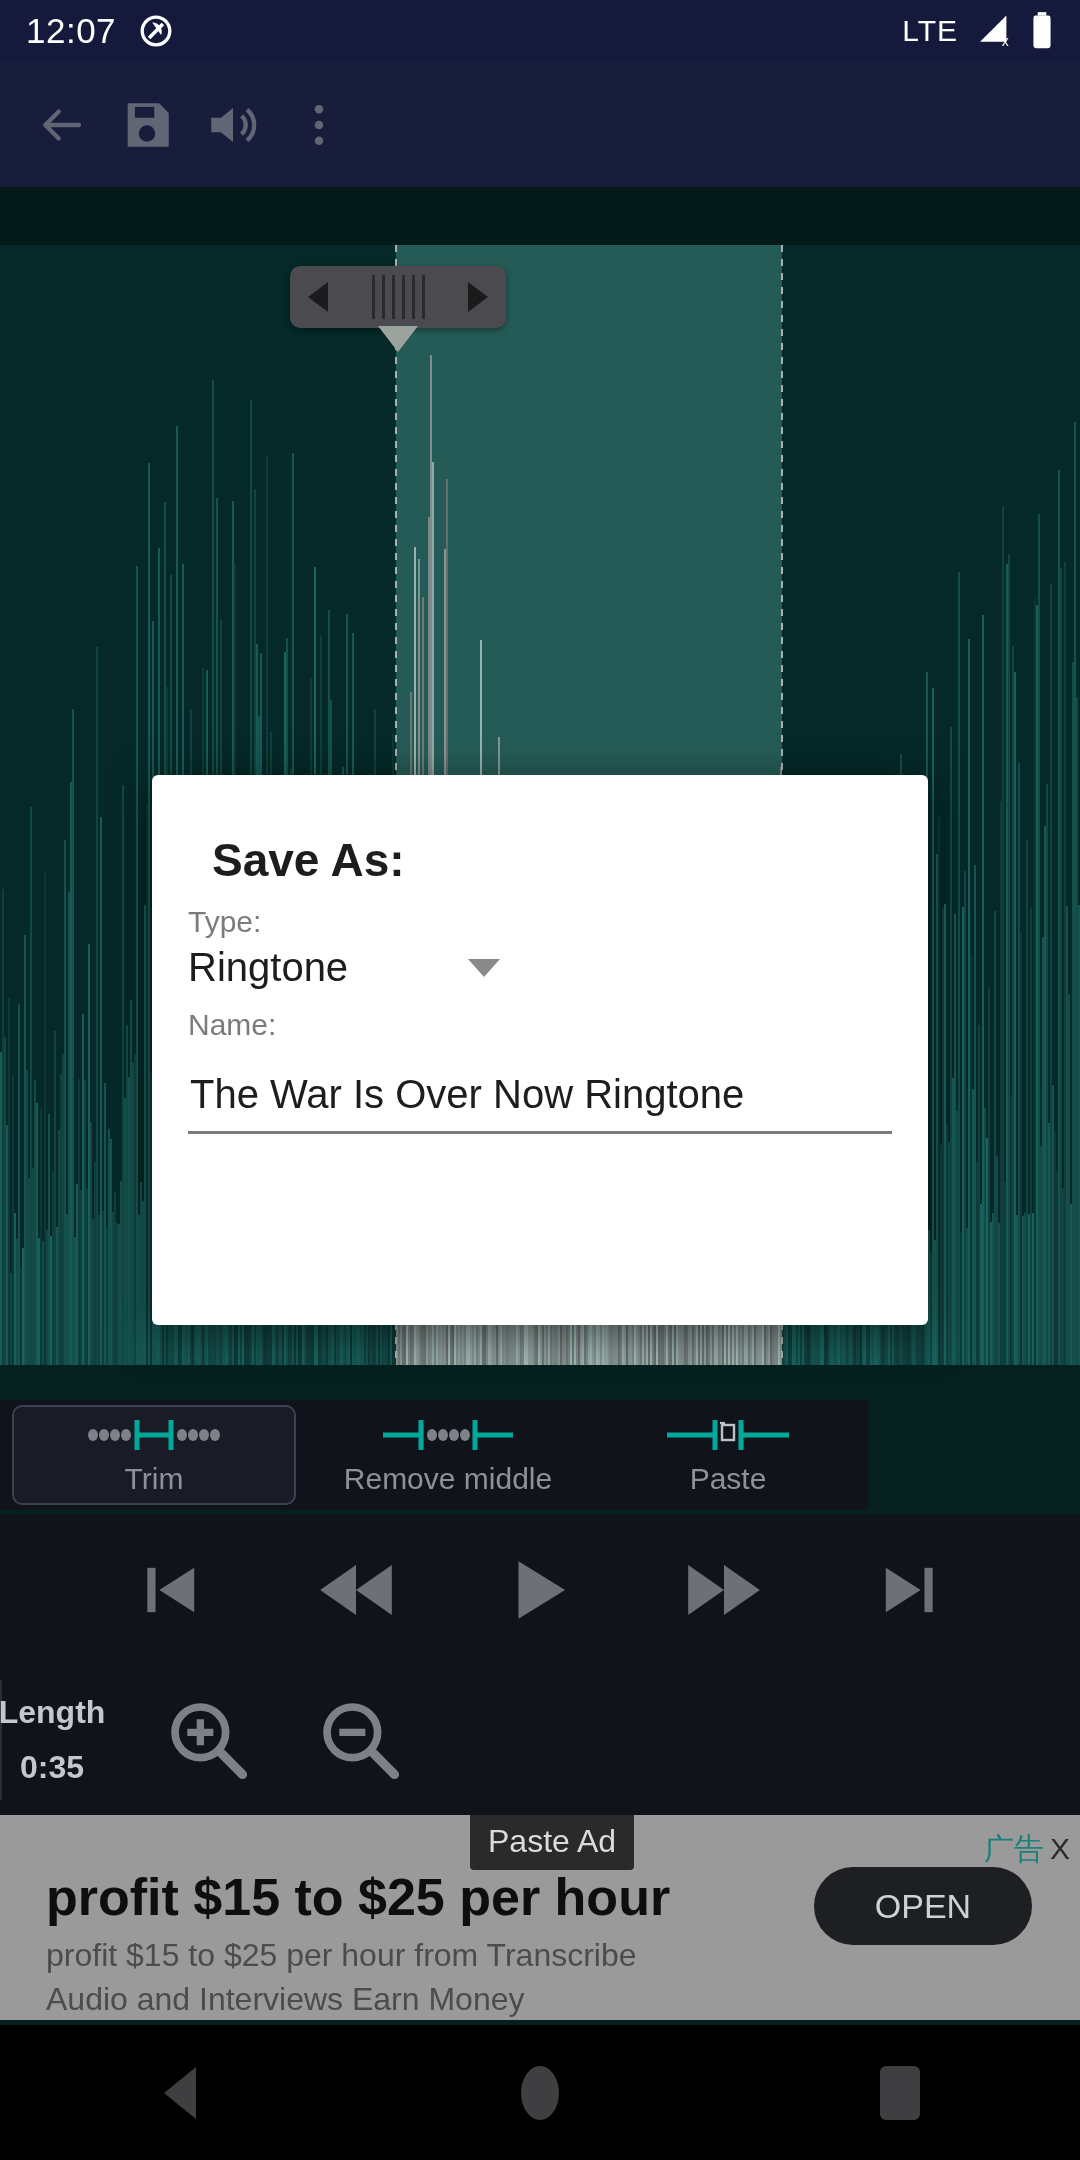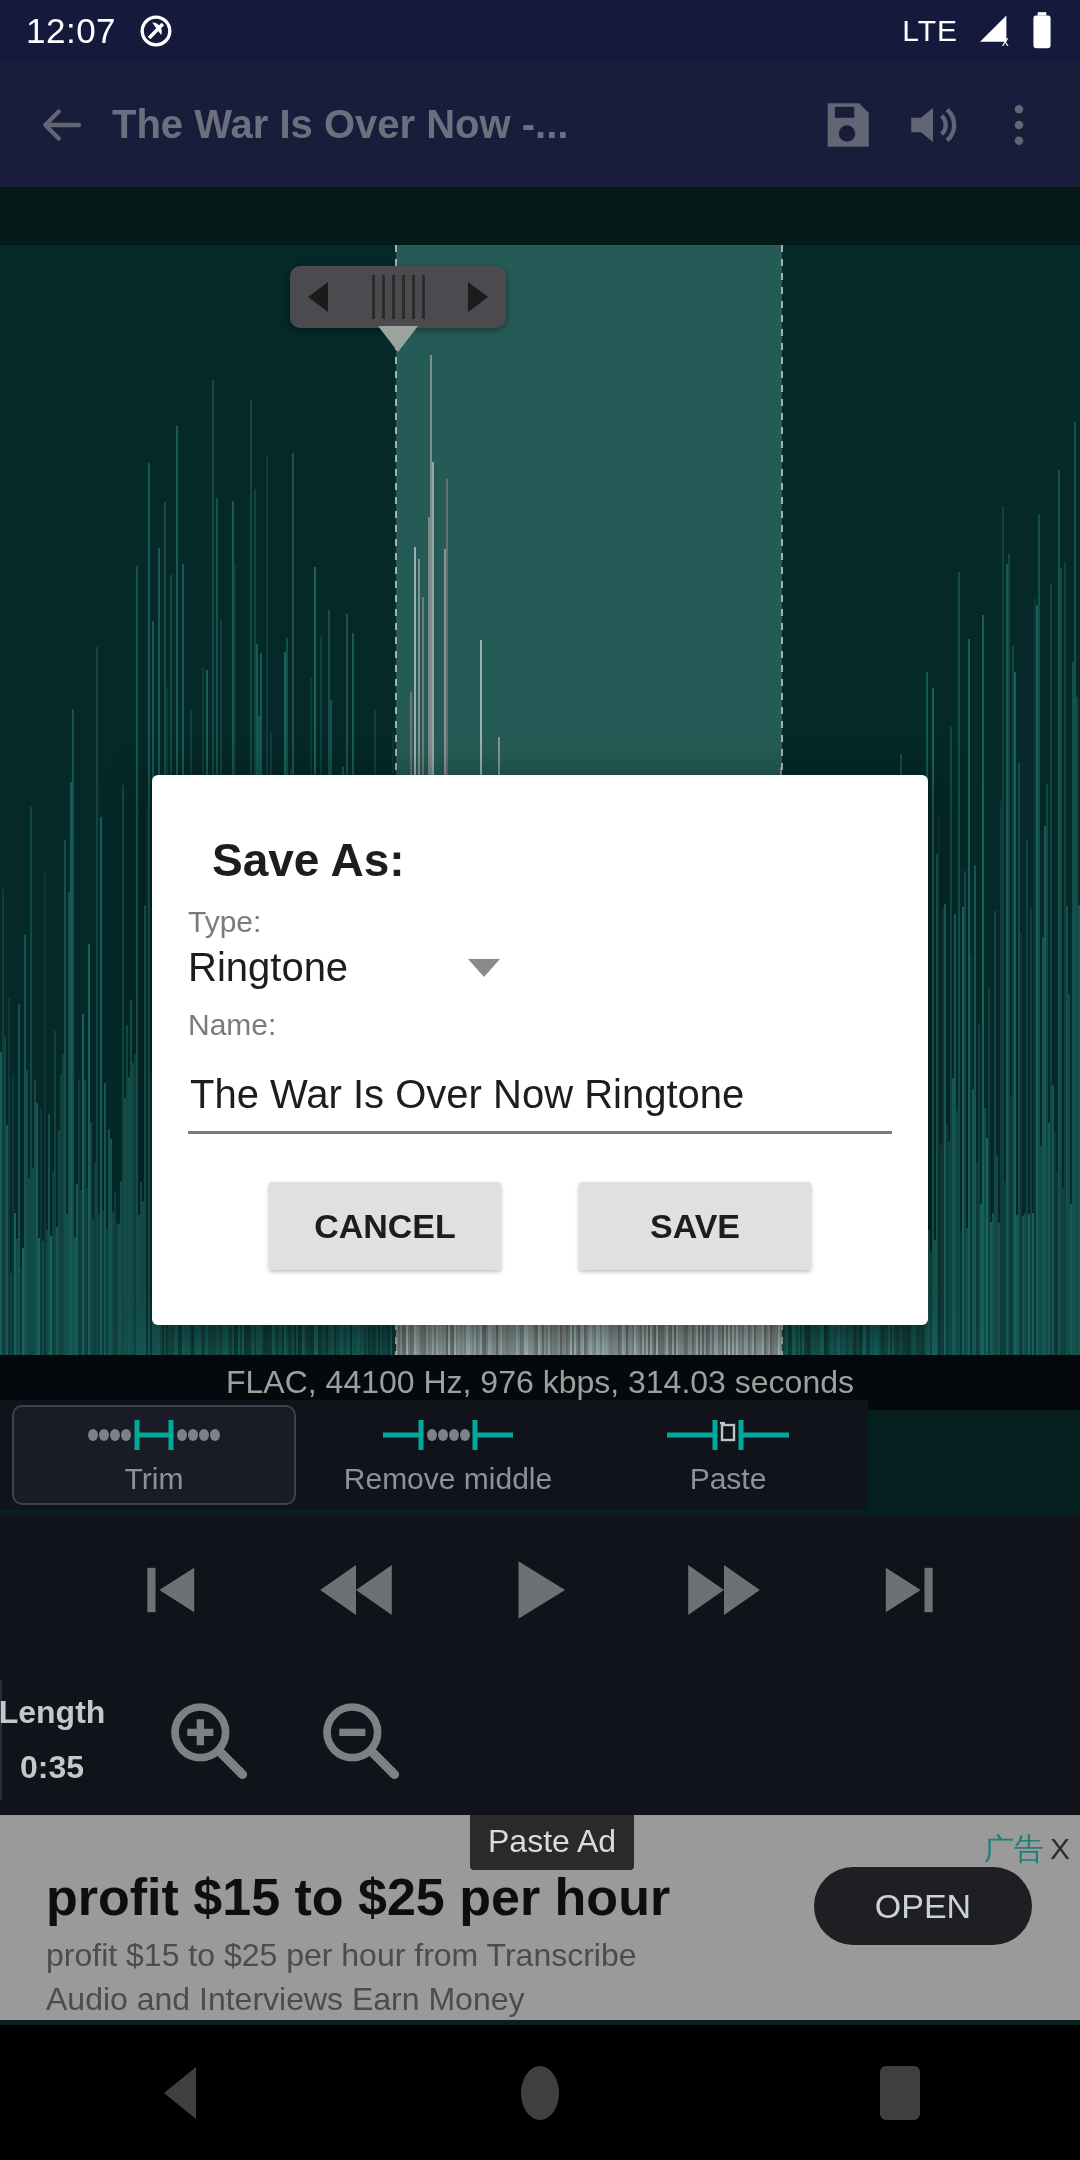--- a/index.html
+++ b/index.html
@@ -189,21 +189,20 @@
       </svg>
     </div>
   </div>
 
   <div class="appbar">
     <div class="ab-btn">
       <svg class="svg-i" width="54" height="54" viewBox="0 0 24 24">
         <path d="M20 12 H5 M11 6 L5 12 L11 18" fill="none" stroke="#8b91a6" stroke-width="1.9" stroke-linecap="round" stroke-linejoin="round"></path>
       </svg>
     </div>
-    <div class="ab-title">The War Is Over Now -...</div>
     <div class="ab-btn">
       <svg class="svg-i" width="58" height="58" viewBox="0 0 24 24">
         <path d="M4 3h13l4 4v14H4z" fill="#8b91a6" rx="1"></path>
         <rect x="7" y="4.5" width="8" height="4.5" fill="#232a55"></rect>
         <circle cx="12" cy="15.5" r="3.4" fill="#232a55"></circle>
       </svg>
     </div>
     <div class="ab-btn">
       <svg class="svg-i" width="58" height="58" viewBox="0 0 24 24">
         <path d="M3 9v6h4l5 4V5L7 9H3z" fill="#8b91a6"></path>
@@ -787,27 +786,22 @@
 
   <div class="dialog">
     <div class="dlg-title">Save As:</div>
     <div class="dlg-sub">Type:</div>
     <div class="dlg-spinner">
       <div class="dlg-spinner-val">Ringtone</div>
       <div class="caret"></div>
     </div>
     <div class="dlg-sub">Name:</div>
     <div class="dlg-name">The War Is Over Now Ringtone</div>
-    <div class="dlg-actions">
-      <div class="dlg-btn">CANCEL</div>
-      <div class="dlg-btn">SAVE</div>
-    </div>
   </div>
 
-  <div class="infobar">FLAC, 44100 Hz, 976 kbps, 314.03 seconds</div>
 
   <div class="editbar">
     <div class="edit-item sel">
       <svg class="svg-i" width="150" height="42" viewBox="0 0 150 42">
         <g fill="#7d8288">
           <ellipse cx="14" cy="21" rx="5" ry="6"></ellipse>
             <ellipse cx="25" cy="21" rx="5" ry="6"></ellipse>
           <ellipse cx="36" cy="21" rx="5" ry="6"></ellipse>
             <ellipse cx="47" cy="21" rx="5" ry="6"></ellipse>
           <ellipse cx="103" cy="21" rx="5" ry="6"></ellipse>

